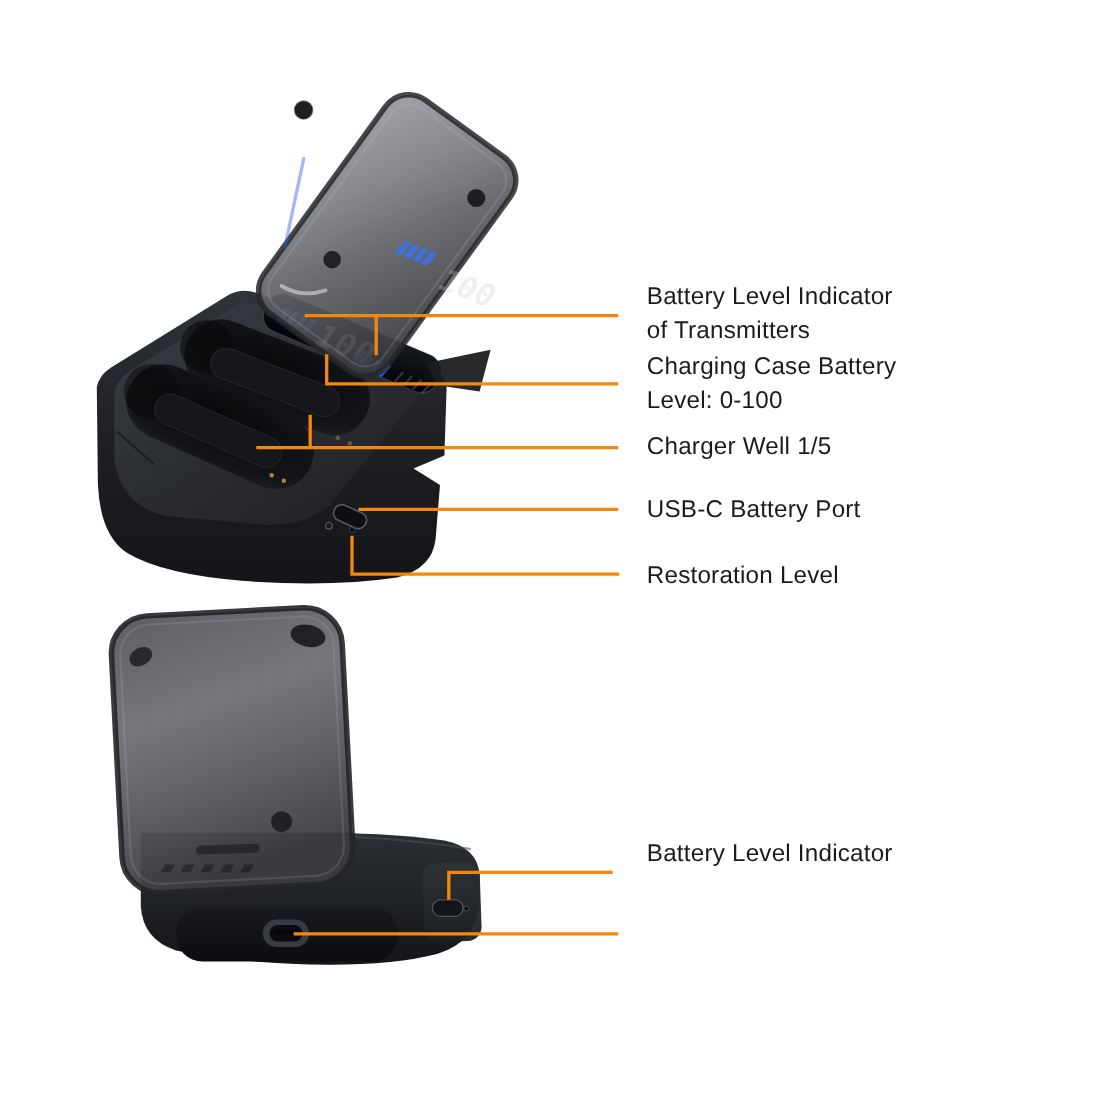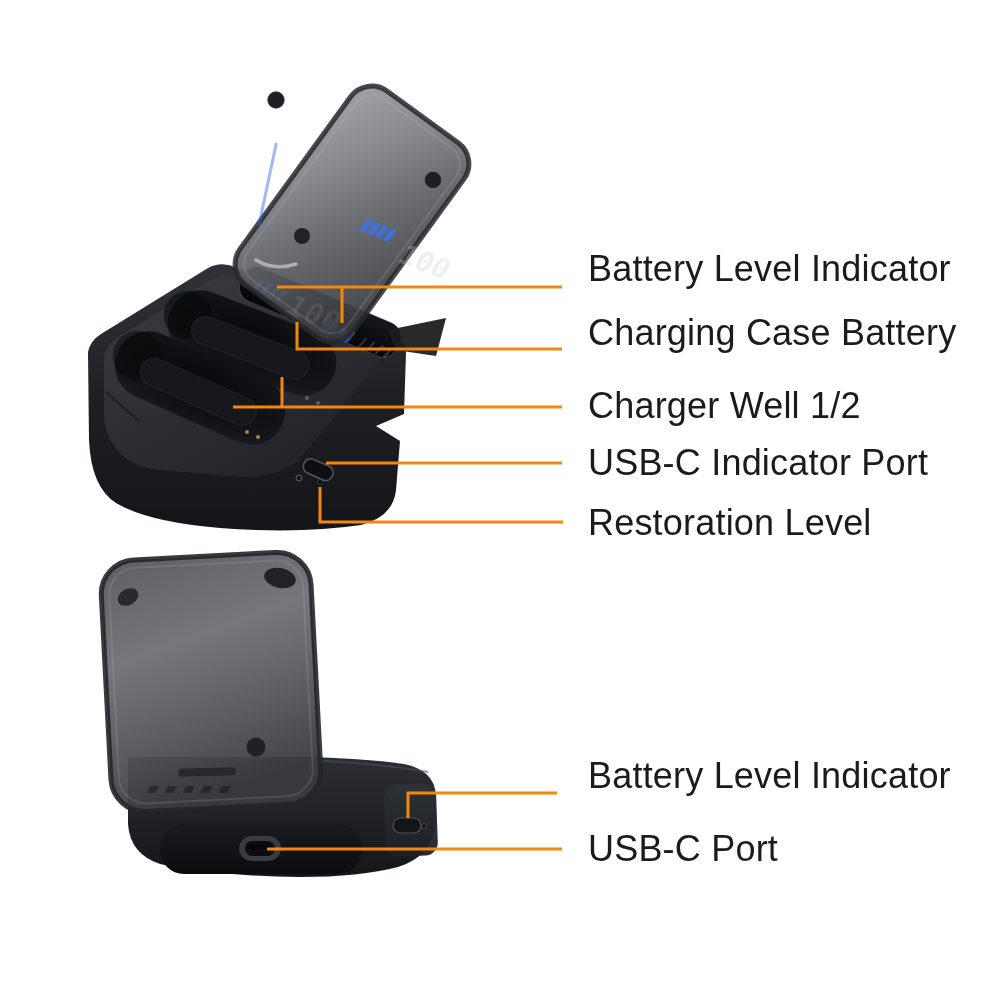--- a/index.html
+++ b/index.html
@@ -1,20 +1,20 @@
 <!DOCTYPE html>
 <html><head>
 <meta charset="utf-8">
 <style>
   html,body{margin:0;padding:0;background:#ffffff;}
   .canvas{position:relative;width:1000px;height:1000px;background:#ffffff;overflow:hidden;
           font-family:"Liberation Sans", sans-serif;}
   .art{position:absolute;left:0;top:0;width:1000px;height:1000px;}
   .callouts{position:absolute;left:0;top:0;width:1000px;height:1000px;z-index:40;}
-  .label{position:absolute;left:588px;z-index:50;color:#1b1b1b;font-size:36px;line-height:31px;
+  .label{position:absolute;left:588px;z-index:50;color:#1b1b1b;font-size:22px;line-height:31px;
          letter-spacing:.2px;white-space:nowrap;}
   .label div{min-height:0;}
   .seg-font{font-family:"DejaVu Sans Mono", monospace;font-style:italic;font-weight:bold;}
 </style>
 </head>
 <body>
 
 <div class="canvas">
 
   <svg class="art" viewBox="0 0 1000 1000">
@@ -190,33 +190,32 @@
       <path d="M233 407 L562 407 M282 377 L282 407"></path>
       <path d="M326 463 L562 463"></path>
       <path d="M320 487 L320 522 L563 522"></path>
       <path d="M557 793 L408 793 L408 818"></path>
       <path d="M267 849 L562 849"></path>
     </g>
   </svg>
 
   <div class="label" style="top:253px">
     <div>Battery Level Indicator</div>
+    <div>of Transmitters</div>
   </div>
   <div class="label" style="top:317px">
     <div>Charging Case Battery</div>
+    <div>Level: 0-100</div>
   </div>
   <div class="label" style="top:390px">
-    <div>Charger Well 1/2</div>
+    <div>Charger Well 1/5</div>
   </div>
   <div class="label" style="top:447px">
-    <div>USB-C Indicator Port</div>
+    <div>USB-C Battery Port</div>
   </div>
   <div class="label" style="top:507px">
     <div>Restoration Level</div>
   </div>
   <div class="label" style="top:760px">
     <div>Battery Level Indicator</div>
   </div>
-  <div class="label" style="top:833px">
-    <div>USB-C Port</div>
-  </div>
 
 </div>
 
 </body></html>

